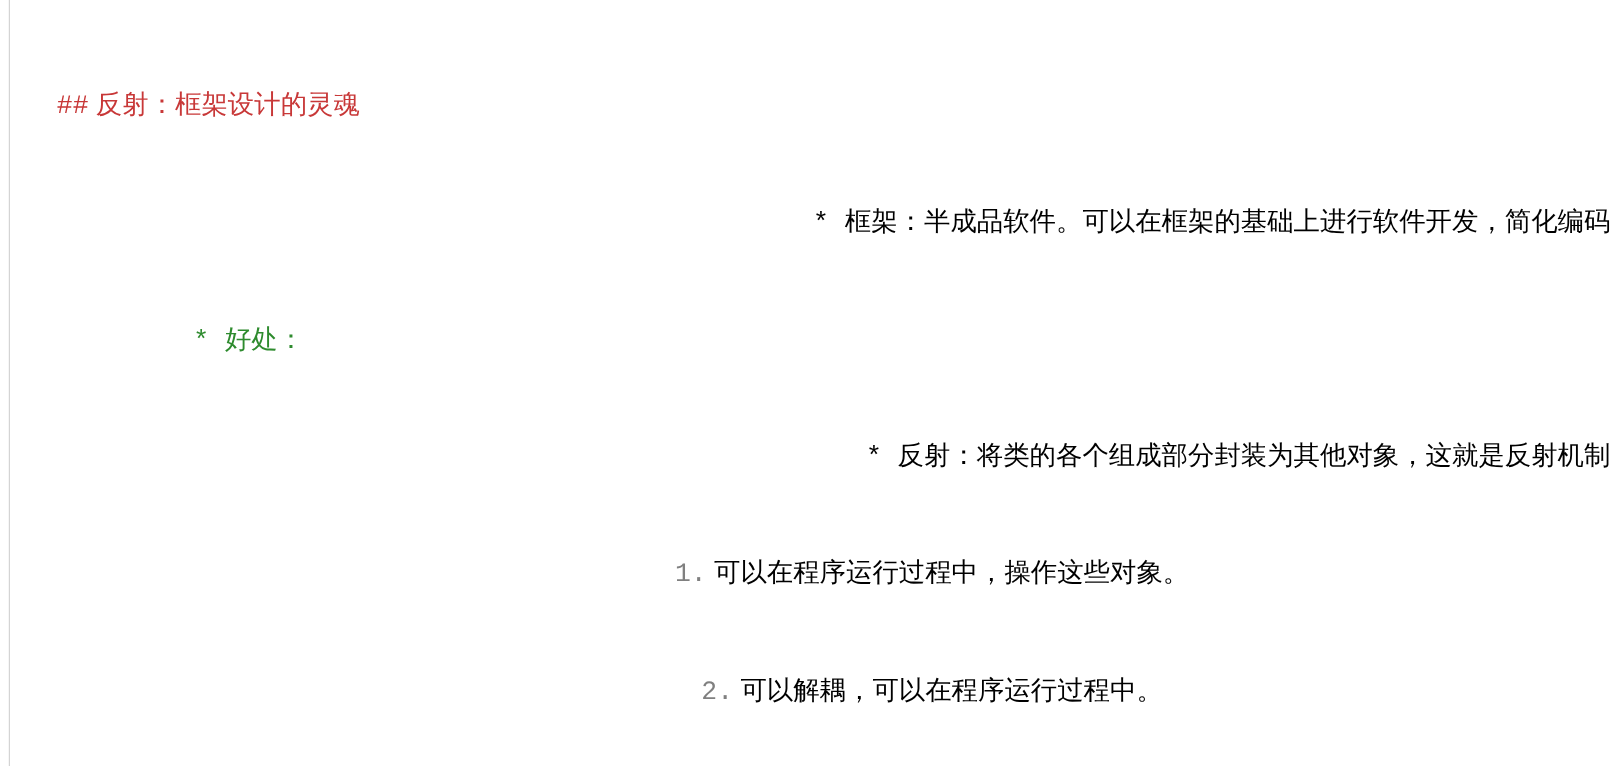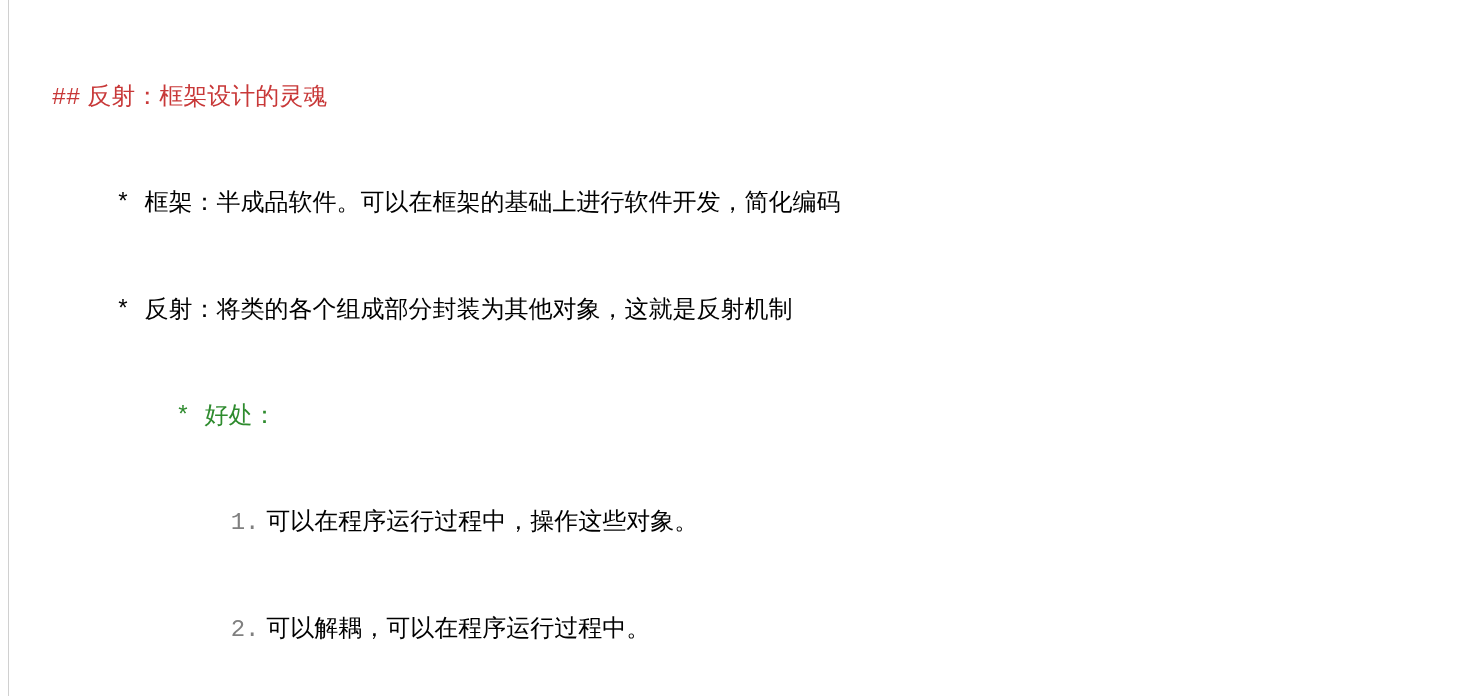--- a/index.html
+++ b/index.html
@@ -33,46 +33,46 @@
   }
   .green {
     color: #2e8b2e;
   }
   .num {
     color: #808080;
   }
   .mono {
     font-family: Consolas, "Courier New", monospace;
   }
-  .indent1 { padding-left: 80px; }
+  .indent1 { padding-left: 80px; text-align: right; }
   .indent2 { padding-left: 140px; }
-  .indent3 { padding-left: 195px; }
+  .indent3 { padding-left: 195px; text-align: center; }
   .blank { height: 34px; }
 </style>
 </head>
 <body>
 
 <div class="editor">
 
   <div class="blank"></div>
 
   <div class="line">
     <span class="heading-mark mono">##</span><span class="heading-text"> </span><span class="heading-text">反射：框架设计的灵魂</span>
   </div>
 
   <div class="line indent1">
     <span class="bullet-star mono">* </span><span>框架：半成品软件。可以在框架的基础上进行软件开发，简化编码</span>
   </div>
 
+  <div class="line indent2">
+    <span class="green mono">* </span><span class="green">好处：</span>
+  </div>
+
   <div class="line indent1">
     <span class="bullet-star mono">* </span><span>反射：将类的各个组成部分封装为其他对象，这就是反射机制</span>
-  </div>
-
-  <div class="line indent2">
-    <span class="green mono">* </span><span class="green">好处：</span>
   </div>
 
   <div class="line indent3">
     <span class="num mono">1.</span><span> </span><span>可以在程序运行过程中，操作这些对象。</span>
   </div>
 
   <div class="line indent3">
     <span class="num mono">2.</span><span> </span><span>可以解耦，可以在程序运行过程中。</span>
   </div>
 

